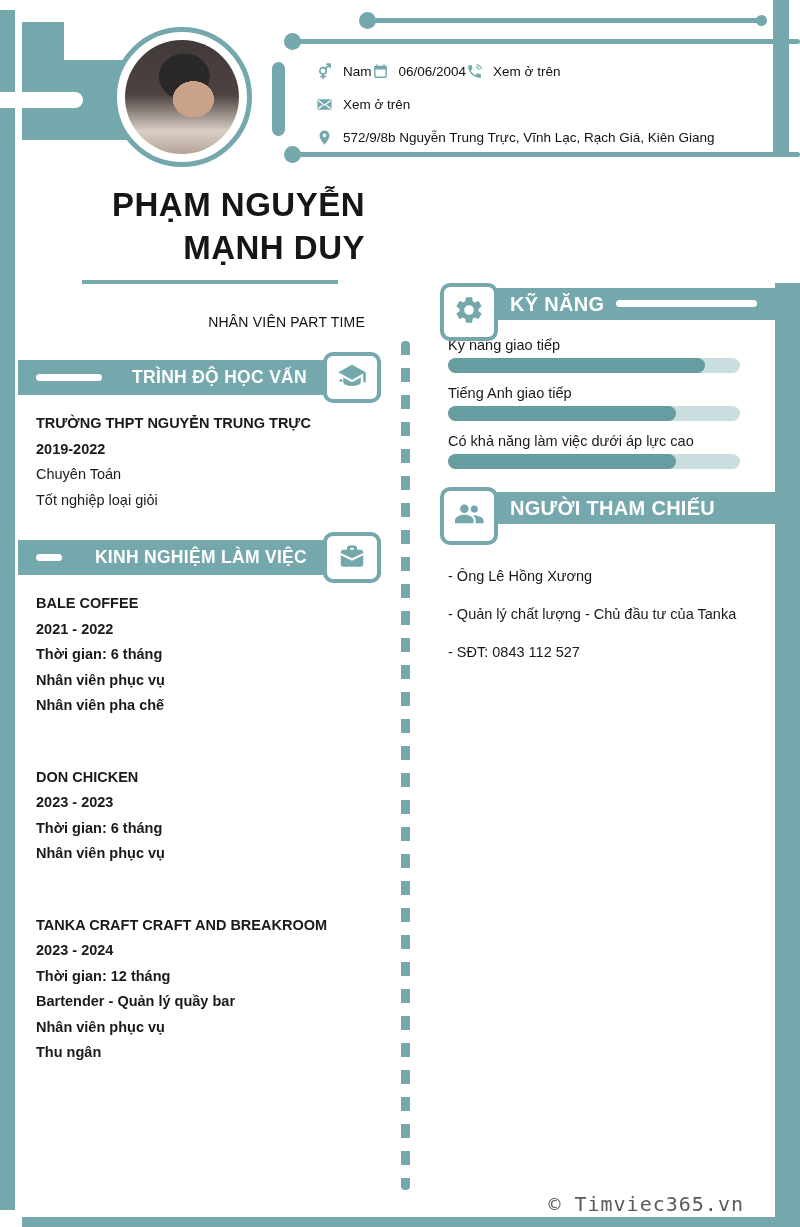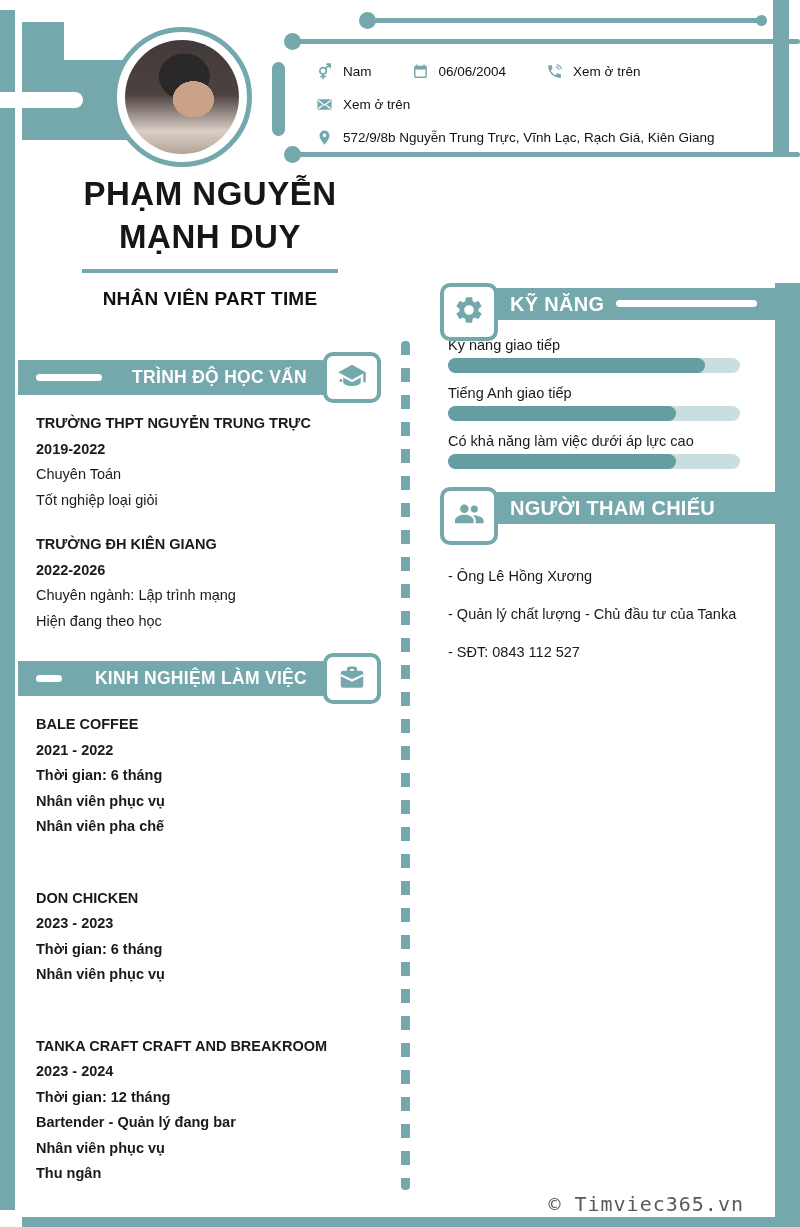--- a/index.html
+++ b/index.html
@@ -34,29 +34,29 @@
   .dot-1l{left:359px;top:12px;width:17px;height:17px;}
   .dot-1r{left:756px;top:15px;width:11px;height:11px;}
   .dot-2l{left:284px;top:33px;width:17px;height:17px;}
   .dot-3l{left:284px;top:146px;width:17px;height:17px;}
   .strip-right-top{position:absolute;left:773px;top:0;width:16px;height:157px;background:var(--teal);}
   .strip-right{position:absolute;left:775px;top:283px;width:25px;height:935px;background:var(--teal);}
   .vdash{position:absolute;left:401px;top:341px;width:9px;height:849px;border-radius:4px;
     background:repeating-linear-gradient(180deg,var(--teal) 0 14px,rgba(0,0,0,0) 14px 27px);}
   
   .contact{position:absolute;left:316px;top:60px;width:452px;}
-  .contact-row{display:flex;align-items:center;margin-bottom:11px;height:22px;gap:40px;}
+  .contact-row{display:flex;align-items:center;margin-bottom:11px;height:22px;}
   .contact-item{display:flex;align-items:center;}
   .contact-item svg{width:17px;height:17px;margin-right:10px;flex:none;}
   .contact-item span{font-size:13.5px;color:#111;}
   
-  .name-wrap{position:absolute;left:55px;top:172px;width:310px;text-align:center;}
+  .name-wrap{position:absolute;left:55px;top:183px;width:310px;text-align:right;}
   .name{font-size:33px;line-height:43px;font-weight:800;letter-spacing:.5px;color:#161616;margin:0;}
   .name-divider{width:256px;height:4px;background:var(--teal);margin:11px auto 0;}
-  .job-title{margin-top:15px;font-size:19px;font-weight:700;letter-spacing:.2px;color:#111;}
+  .job-title{margin-top:30px;font-size:14px;font-weight:400;letter-spacing:.2px;color:#111;}
   
   .left-col{position:absolute;left:18px;top:352px;width:363px;}
   .sec-header{position:relative;height:51px;}
   .sec-bar{position:absolute;left:0;right:0;top:8px;height:35px;background:var(--teal);}
   .wdash{position:absolute;top:14px;height:7px;border-radius:4px;background:#fff;left:18px;}
   .wdash.edu{width:66px;}
   .wdash.work{width:26px;}
   .sec-title{position:absolute;right:74px;top:8px;height:42px;line-height:35px;color:#fff;
     font-weight:700;font-size:17.5px;letter-spacing:.3px;}
   .icon-box{position:absolute;right:0;top:0;width:58px;height:51px;background:#fff;border:4px solid var(--teal);
@@ -180,26 +180,20 @@
             </svg></span>
       </div>
     </div>
     <div class="entries" id="education-entries">
         <div class="entry">
           <div class="b">TRƯỜNG THPT NGUYỄN TRUNG TRỰC</div>
           <div class="b">2019-2022</div>
           <div>Chuyên Toán</div>
           <div>Tốt nghiệp loại giỏi</div>
         </div>
-        <div class="entry">
-          <div class="b">TRƯỜNG ĐH KIÊN GIANG</div>
-          <div class="b">2022-2026</div>
-          <div>Chuyên ngành: Lập trình mạng</div>
-          <div>Hiện đang theo học</div>
-        </div>
       </div>
 
     <div class="sec-header work">
       <div class="sec-bar">
         <div class="wdash work"></div>
       </div>
       <div class="sec-title">KINH NGHIỆM LÀM VIỆC</div>
       <div class="icon-box">
         <span id="work-icon"><svg viewBox="0 0 24 24" width="30" height="30">
               <path fill="#74a8ac" d="M10 3.5h4A2 2 0 0 1 16 5.5V7h3a2 2 0 0 1 2 2v9.5a2 2 0 0 1-2 2H5a2 2 0 0 1-2-2V9a2 2 0 0 1 2-2h3V5.5a2 2 0 0 1 2-2zm.5 2V7h3V5.5h-3z"></path>
@@ -218,21 +212,21 @@
         <div class="entry">
           <div class="b">DON CHICKEN</div>
           <div class="b">2023 - 2023</div>
           <div class="b">Thời gian: 6 tháng</div>
           <div class="b">Nhân viên phục vụ</div>
         </div>
         <div class="entry">
           <div class="b">TANKA CRAFT CRAFT AND BREAKROOM</div>
           <div class="b">2023 - 2024</div>
           <div class="b">Thời gian: 12 tháng</div>
-          <div class="b">Bartender - Quản lý đang bar</div>
+          <div class="b">Bartender - Quản lý quầy bar</div>
           <div class="b">Nhân viên phục vụ</div>
           <div class="b">Thu ngân</div>
         </div>
       </div>
   </div>
 
   <div class="rsec skills-sec">
     <div class="rsec-header">
       <div class="rsec-bar">
         <div class="wdash"></div>

